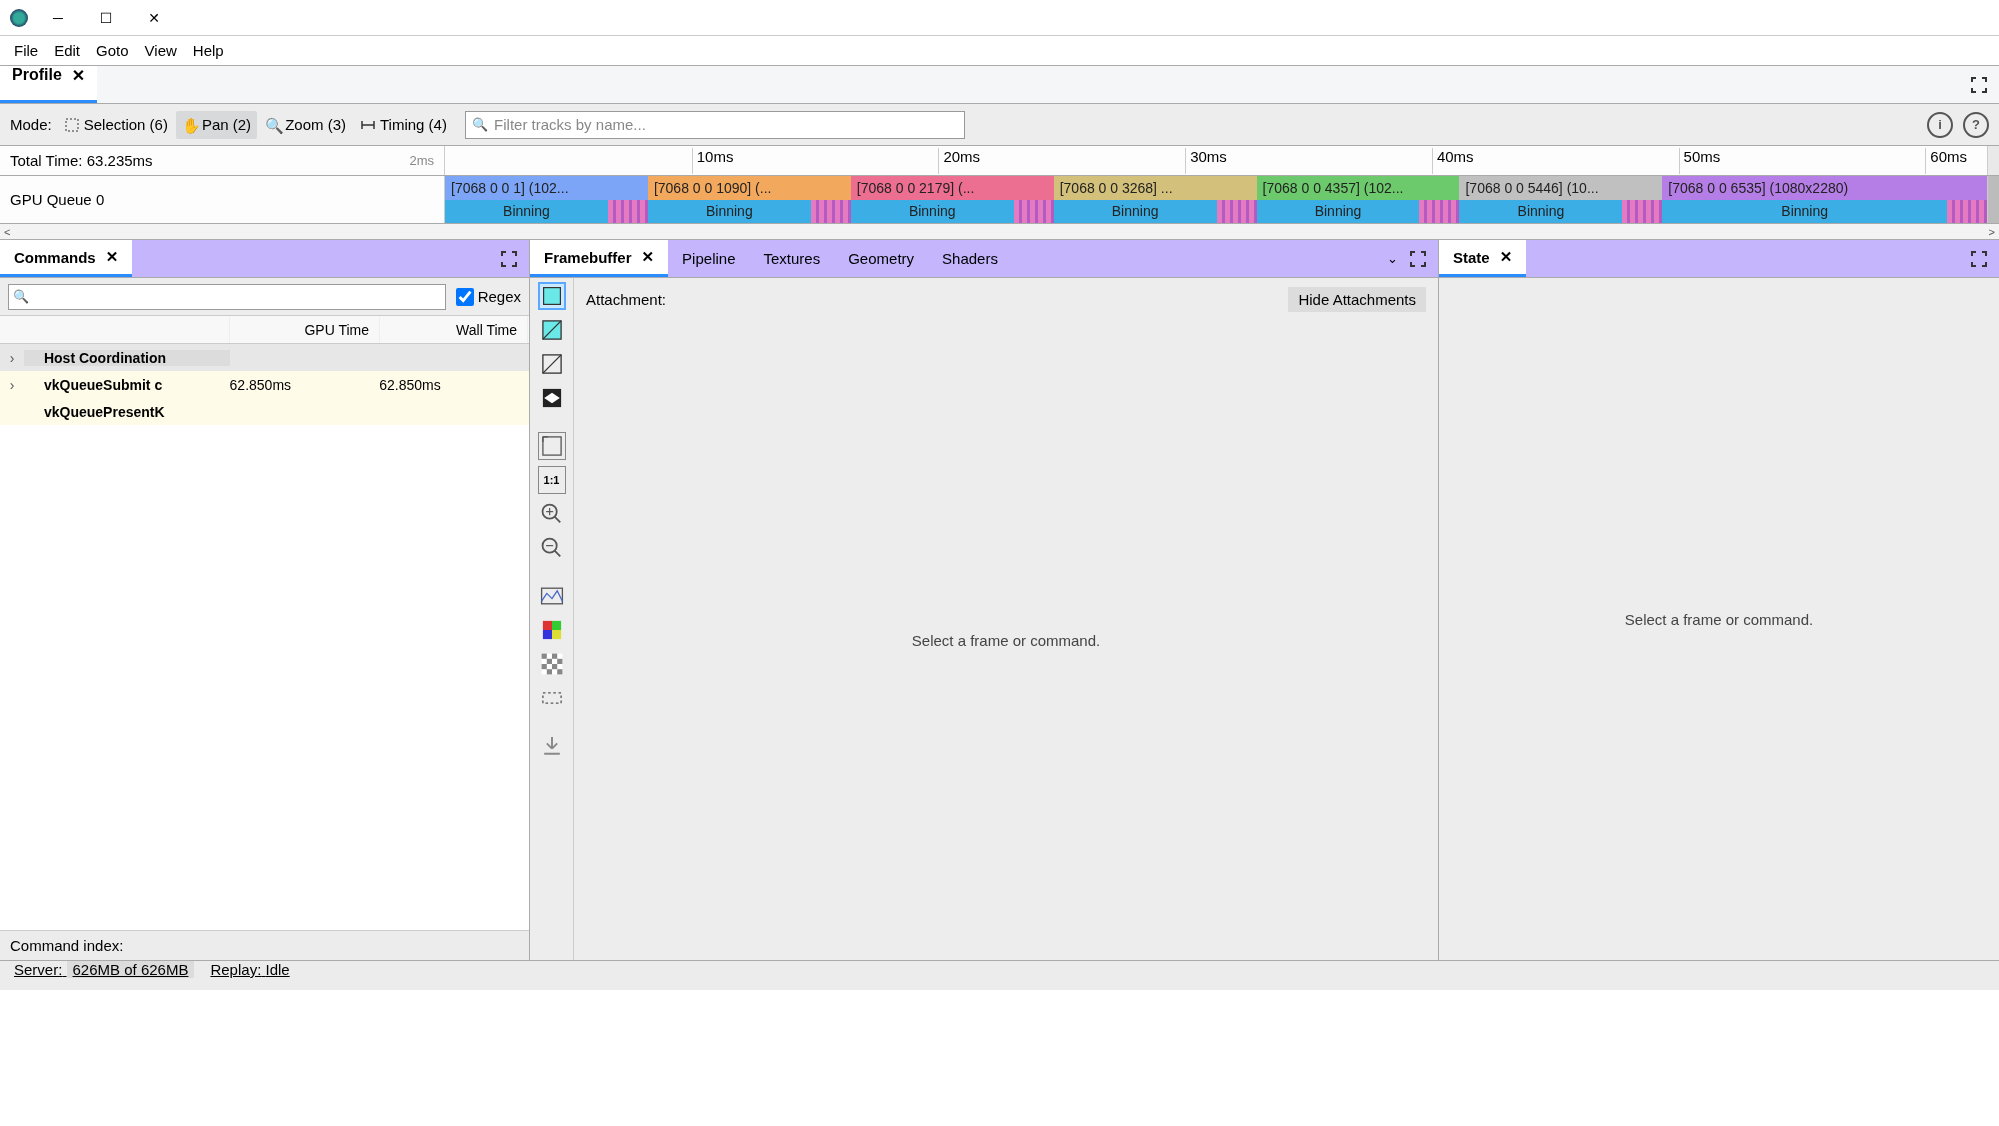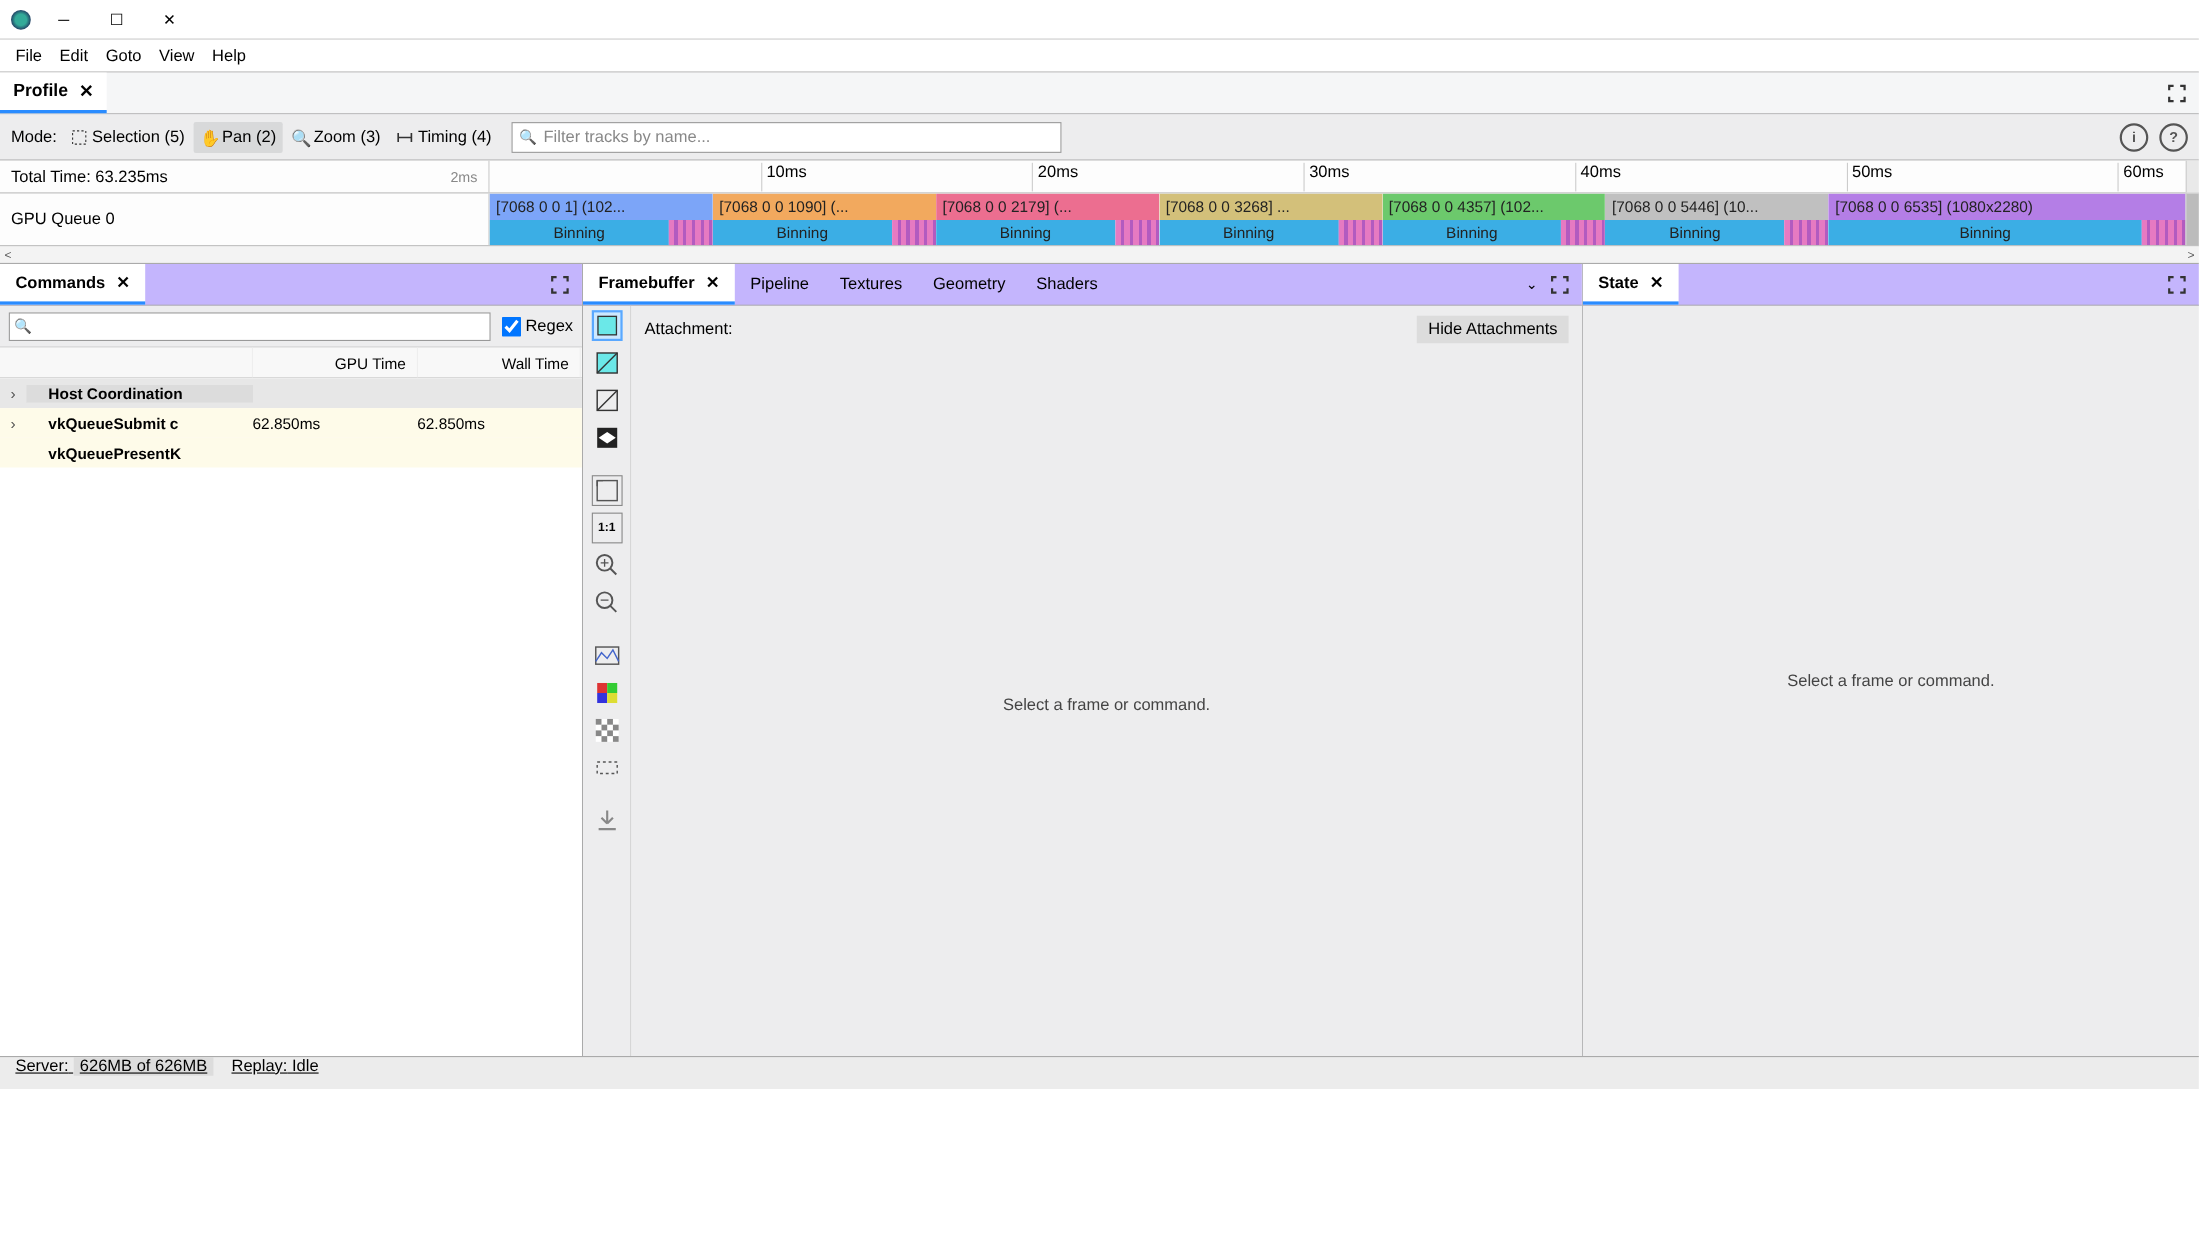--- a/index.html
+++ b/index.html
@@ -5,21 +5,21 @@
 * { box-sizing: border-box; margin: 0; padding: 0; font-family: "Segoe UI", Arial, sans-serif; }
 body { font-size: 13px; background: #fff; overflow: hidden; width: 1999px; height: 1126px; }
 .titlebar { height: 36px; display: flex; align-items: center; border-bottom: 1px solid #ccc; background: #fff; }
 .titlebar .appicon { width: 18px; height: 18px; margin: 0 6px 0 10px; border-radius: 50%; background: radial-gradient(circle, #3a9 40%, #246 70%); }
 .titlebar .title { flex: 1; font-size: 14px; }
 .titlebar .winbtns { display: flex; }
 .titlebar .winbtn { width: 48px; height: 36px; display: flex; align-items: center; justify-content: center; font-size: 14px; cursor: pointer; }
 .menubar { height: 30px; display: flex; align-items: center; padding: 0 6px; border-bottom: 1px solid #aaa; font-size: 15px; }
 .menubar span { padding: 0 8px; cursor: pointer; }
 .profile-tabbar { height: 38px; display: flex; align-items: center; border-bottom: 1px solid #aaa; background: #f5f6f7; }
-.profile-tab { padding: 0 12px; height: 100%; display: flex; align-items: center; font-weight: 600; font-size: 16px; border-bottom: 3px solid #2a8cff; background: #fff;}
+.profile-tab { padding: 0 12px; height: 100%; display: flex; font-weight: 600; font-size: 16px; border-bottom: 3px solid #2a8cff; background: #fff;}
 .tab-close { margin-left: 10px; font-size: 16px; cursor: pointer;}
 .spacer { flex: 1; }
 .fs-icon { width: 20px; height: 20px; margin-right: 10px; cursor: pointer;}
 .ctrlbar { height: 42px; display: flex; align-items: center; padding: 6px 10px; border-bottom: 1px solid #aaa; background: #ededee;}
 .mode-label { font-size: 15px; margin-right: 6px;}
 .mode-btn { display: inline-flex; align-items: center; height: 28px; padding: 0 6px; margin-right: 2px; font-size: 15px; border-radius: 2px; cursor: pointer;}
 .mode-btn.active { background: #d8d9da; }
 .mode-btn .mico { width: 16px; height: 16px; margin-right: 4px; display: inline-block;}
 .filter-input { margin-left: 10px; width: 500px; height: 28px; border: 1px solid #999; background: #fff; display: flex; align-items: center; padding: 0 6px;}
 .filter-input .mag { margin-right: 6px; color: #888;}
@@ -113,21 +113,21 @@
 </div>
 
 <div class="ctrlbar">
   <span class="mode-label">Mode:</span>
   <span class="mode-btn">
       <span class="mico">
         <svg viewBox="0 0 16 16">
           <rect x="2" y="2" width="12" height="12" fill="none" stroke="#333" stroke-dasharray="2"></rect>
         </svg>
       </span>
-      <span>Selection (5)</span>
+      <span>Selection (6)</span>
     </span>
   <span class="mode-btn active">
       <span class="mico">✋</span>
       <span>Pan (2)</span>
     </span>
   <span class="mode-btn">
       <span class="mico">🔍</span>
       <span>Zoom (3)</span>
     </span>
   <span class="mode-btn">
@@ -265,20 +265,21 @@
         <span class="v">62.850ms</span>
         <span class="v">62.850ms</span>
       </div>
       <div class="cmd-row vq">
         <span class="chev"></span>
         <span class="nm">vkQueuePresentK</span>
         <span class="v"></span>
         <span class="v"></span>
       </div>
     </div>
+    <div class="cmd-footer">Command index:</div>
   </div>
 
   <div class="panel fb-panel">
     <div class="panel-tabbar">
       <div class="ptab active">
           <span>Framebuffer</span>
           <span class="close">✕</span>
         </div>
       <div class="ptab">Pipeline</div>
       <div class="ptab">Textures</div>

